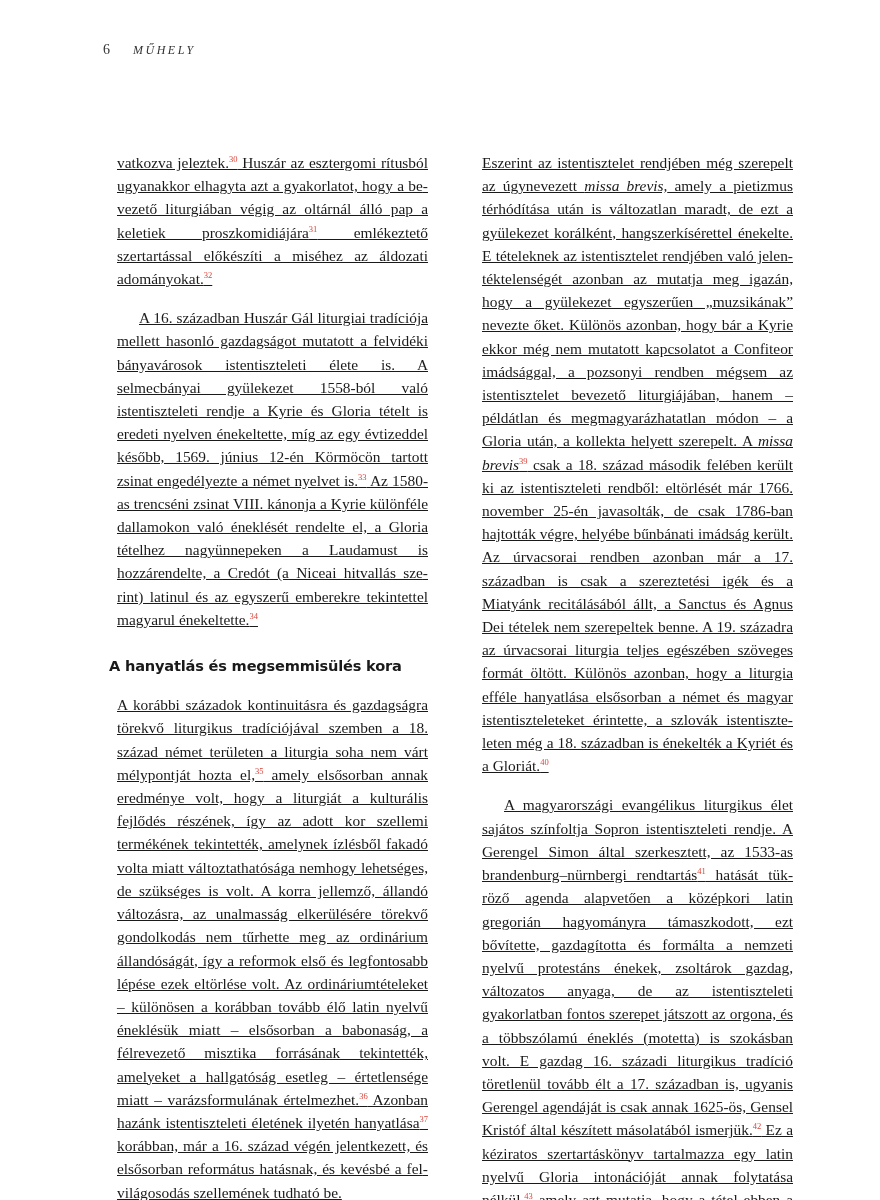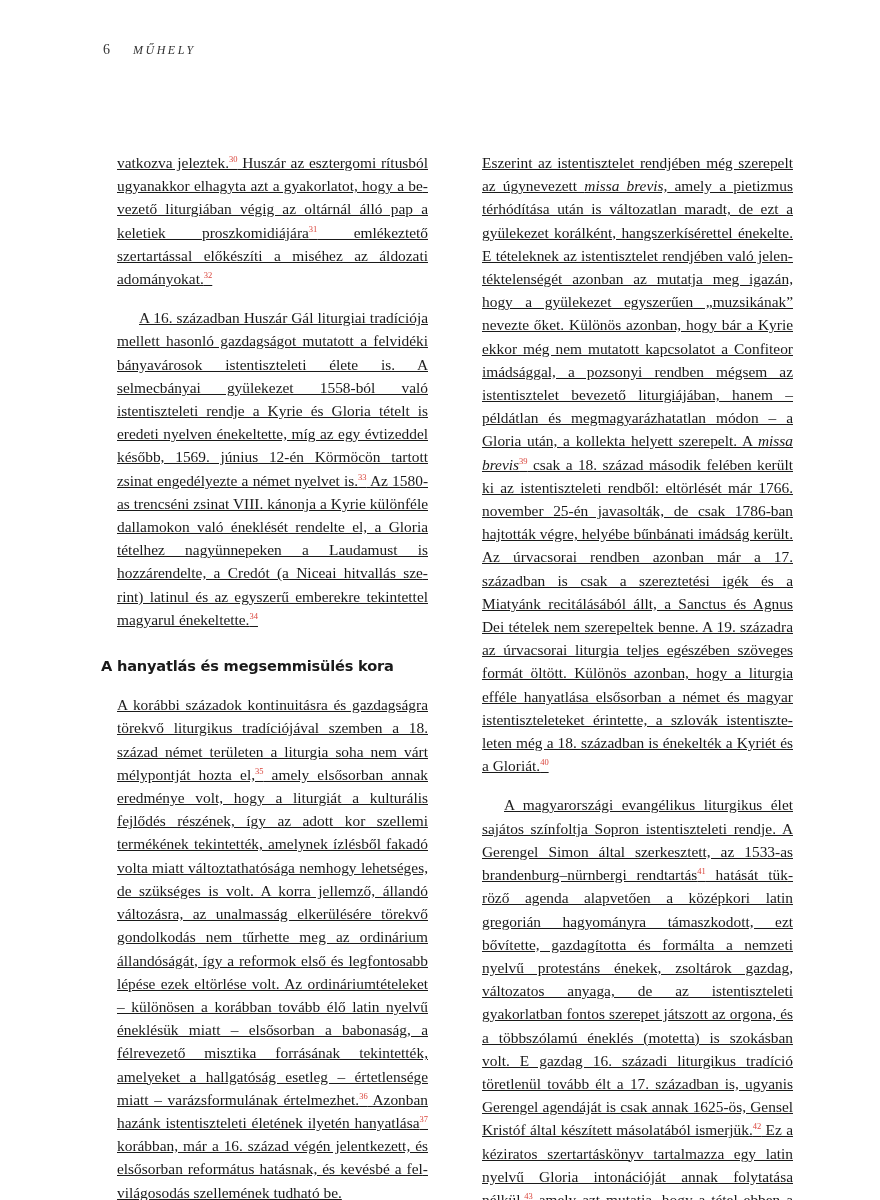--- a/index.html
+++ b/index.html
@@ -18,21 +18,21 @@
     font-size: 15.4px; line-height: 23.2px;
     text-align: justify; hyphens: manual;
   }
   .col.left { left: 101px; }
   .col.right { left: 466px; }
   .col p { margin: 16px; text-decoration: underline; }
   .col p.indent { text-indent: 22px; }
   .col h2 {
     font-family: "DejaVu Sans", "Liberation Sans", sans-serif;
     font-weight: bold; font-size: 14.6px; line-height: 23.2px;
-    margin: 23px 0 0 0; letter-spacing: -0.2px;
+    margin: 23px 0 0 8px; letter-spacing: -0.2px;
   }
   sup.fn {
     color: #d9443b; font-size: 8.5px; line-height: 0; vertical-align: super;
     font-family: "Liberation Serif", serif;
   }
   em { font-style: italic; }
 </style>
 </head>
 <body>
 

